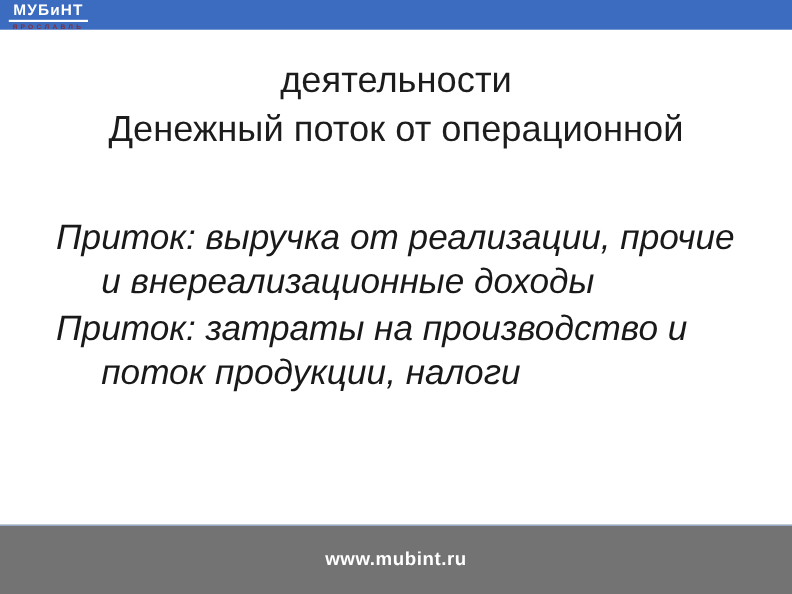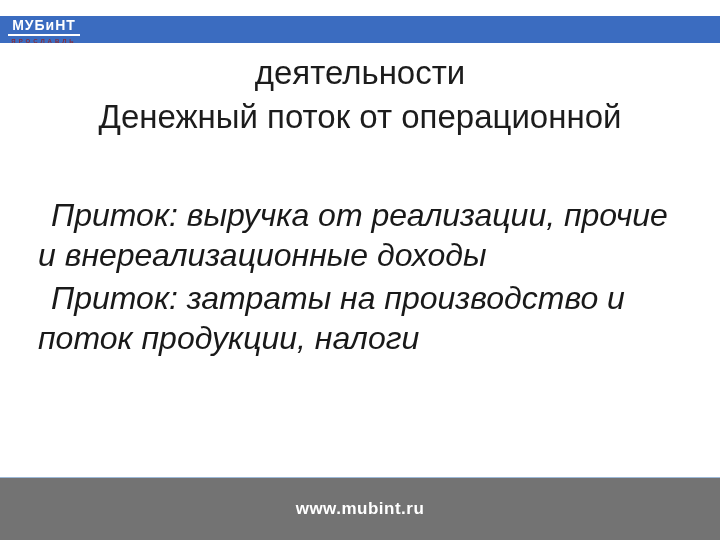--- a/index.html
+++ b/index.html
@@ -9,21 +9,20 @@
     background: #ffffff;
     overflow: hidden;
     font-family: "Liberation Sans", sans-serif;
   }
 
   
   .top-bar {
     position: absolute; top: 0; left: 0; right: 0;
     height: 27px;
     background: #3b6cc0;
-    margin-top: 16px;
   }
   .logo {
     position: absolute; top: 2px; left: 8px;
     width: 72px;
     text-align: center;
   }
   .logo-brand {
     color: #ffffff;
     font-weight: bold;
     font-size: 14px;
@@ -60,21 +59,21 @@
   
   .slide-body {
     position: absolute; top: 195px; left: 0; right: 10px;
     color: #191919;
     font-style: italic;
     font-size: 32px;
     line-height: 40px;
   }
   .para { margin: 0 0 3px 0; }
   .para .line-first { margin-left: 51px; white-space: nowrap; }
-  .para .line-cont  { margin-left: 38px; white-space: nowrap; }
+  .para .line-cont  { margin-left: 92px; white-space: nowrap; }
 
   
   .footer-bar {
     position: absolute; left: 0; right: 0; bottom: 0;
     height: 62px;
     background: #737373;
     border-top: 1px solid #9db9d8;
     display: flex;
     align-items: center;
     justify-content: center;

